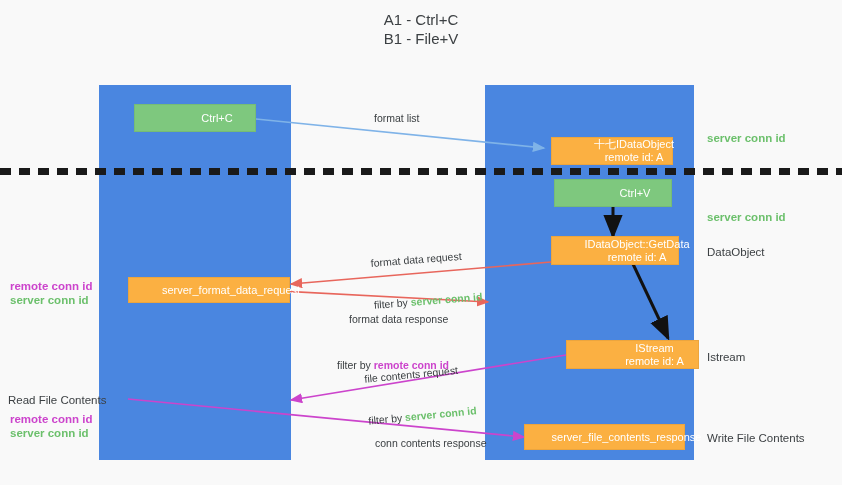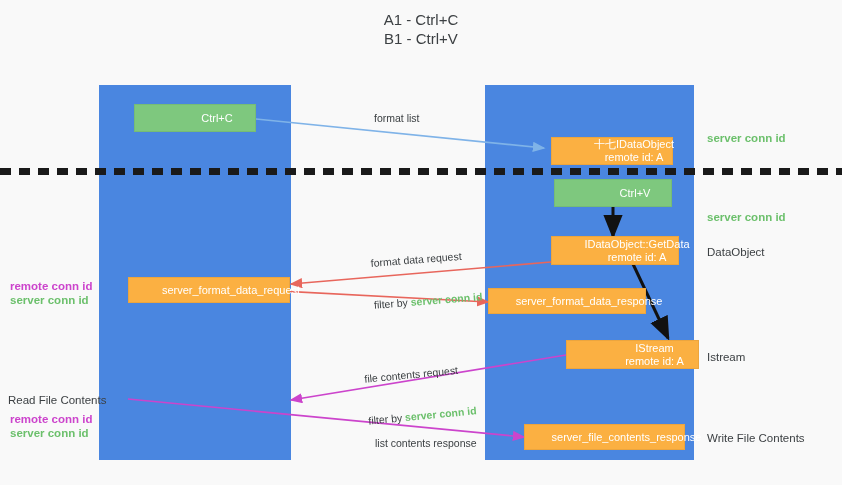--- a/index.html
+++ b/index.html
@@ -82,21 +82,21 @@
     width: 842px; height: 7px;
     background-image: repeating-linear-gradient(to right, #1a1a1a 0 11px, rgba(0,0,0,0) 11px 19px);
   }
 </style>
 </head>
 <body>
 
 <div id="canvas">
 
   <div class="title">A1 - Ctrl+C
-B1 - Ctrl+V</div>
+B1 - File+V</div>
 
   <div class="col-head" style="left:120px; top:58px; width:150px;">
     <div>A1</div>
     <div>remote</div>
   </div>
   <div class="col-head" style="left:535px; top:58px; width:150px;">
     <div>B1</div>
     <div>connection</div>
   </div>
 
@@ -144,21 +144,20 @@
   <div class="box green" style="left:554px; top:179px; width:118px; height:28px;">Ctrl+V</div>
 
   <div class="box orange" style="left:551px; top:236px; width:128px; height:29px;">IDataObject::GetData
 remote id: A</div>
 
   <div class="box orange" style="left:566px; top:340px; width:133px; height:29px;">IStream
 remote id: A</div>
 
   <div class="box orange" style="left:128px; top:277px; width:162px; height:26px;">server_format_data_request</div>
 
-  <div class="box orange" style="left:488px; top:288px; width:158px; height:26px;">server_format_data_response</div>
 
 
   <div class="box orange" style="left:524px; top:424px; width:161px; height:26px;">server_file_contents_response</div>
 
   <div class="side-label bold green-t" style="left:707px; top:131px;">server conn id</div>
   <div class="side-label bold green-t" style="left:707px; top:210px;">server conn id</div>
   <div class="side-label" style="left:707px; top:245px;text-align:center;">DataObject</div>
   <div class="side-label" style="left:707px; top:350px;">Istream</div>
   <div class="side-label" style="left:707px; top:431px;">Write File Contents</div>
 
@@ -169,24 +168,28 @@
   <div class="side-label bold magenta-t" style="left:10px; top:412px;">remote conn id</div>
   <div class="side-label bold green-t" style="left:10px; top:426px;">server conn id</div>
 
   <div class="edge-label" style="left:374px; top:111px;">format list</div>
 
   <div class="edge-label" style="left:368px; top:228px; transform:rotate(-4.5deg); transform-origin:left top;">
     <div>format data request</div>
     <div><span>filter by </span><b class="green-t">server conn id</b></div>
   </div>
 
+  <div class="edge-label" style="left:349px; top:284px;">
+    <div>format data response</div>
+    <div style="margin-top:4px; margin-left:-12px;"><span>filter by </span><b class="magenta-t">remote conn id</b></div>
+  </div>
 
   <div class="edge-label" style="left:361px; top:344px; transform:rotate(-5.5deg); transform-origin:left top;">
     <div>file contents request</div>
     <div><span>filter by </span><b class="green-t">server conn id</b></div>
   </div>
 
   <div class="edge-label" style="left:375px; top:408px;">
-    <div>list contents response</div>
+    <div>conn contents response</div>
     <div style="margin-top:5px; margin-left:-28px;"><span>filter by </span><b class="magenta-t">remote conn id</b></div>
   </div>
 
 </div>
 
 </body></html>

